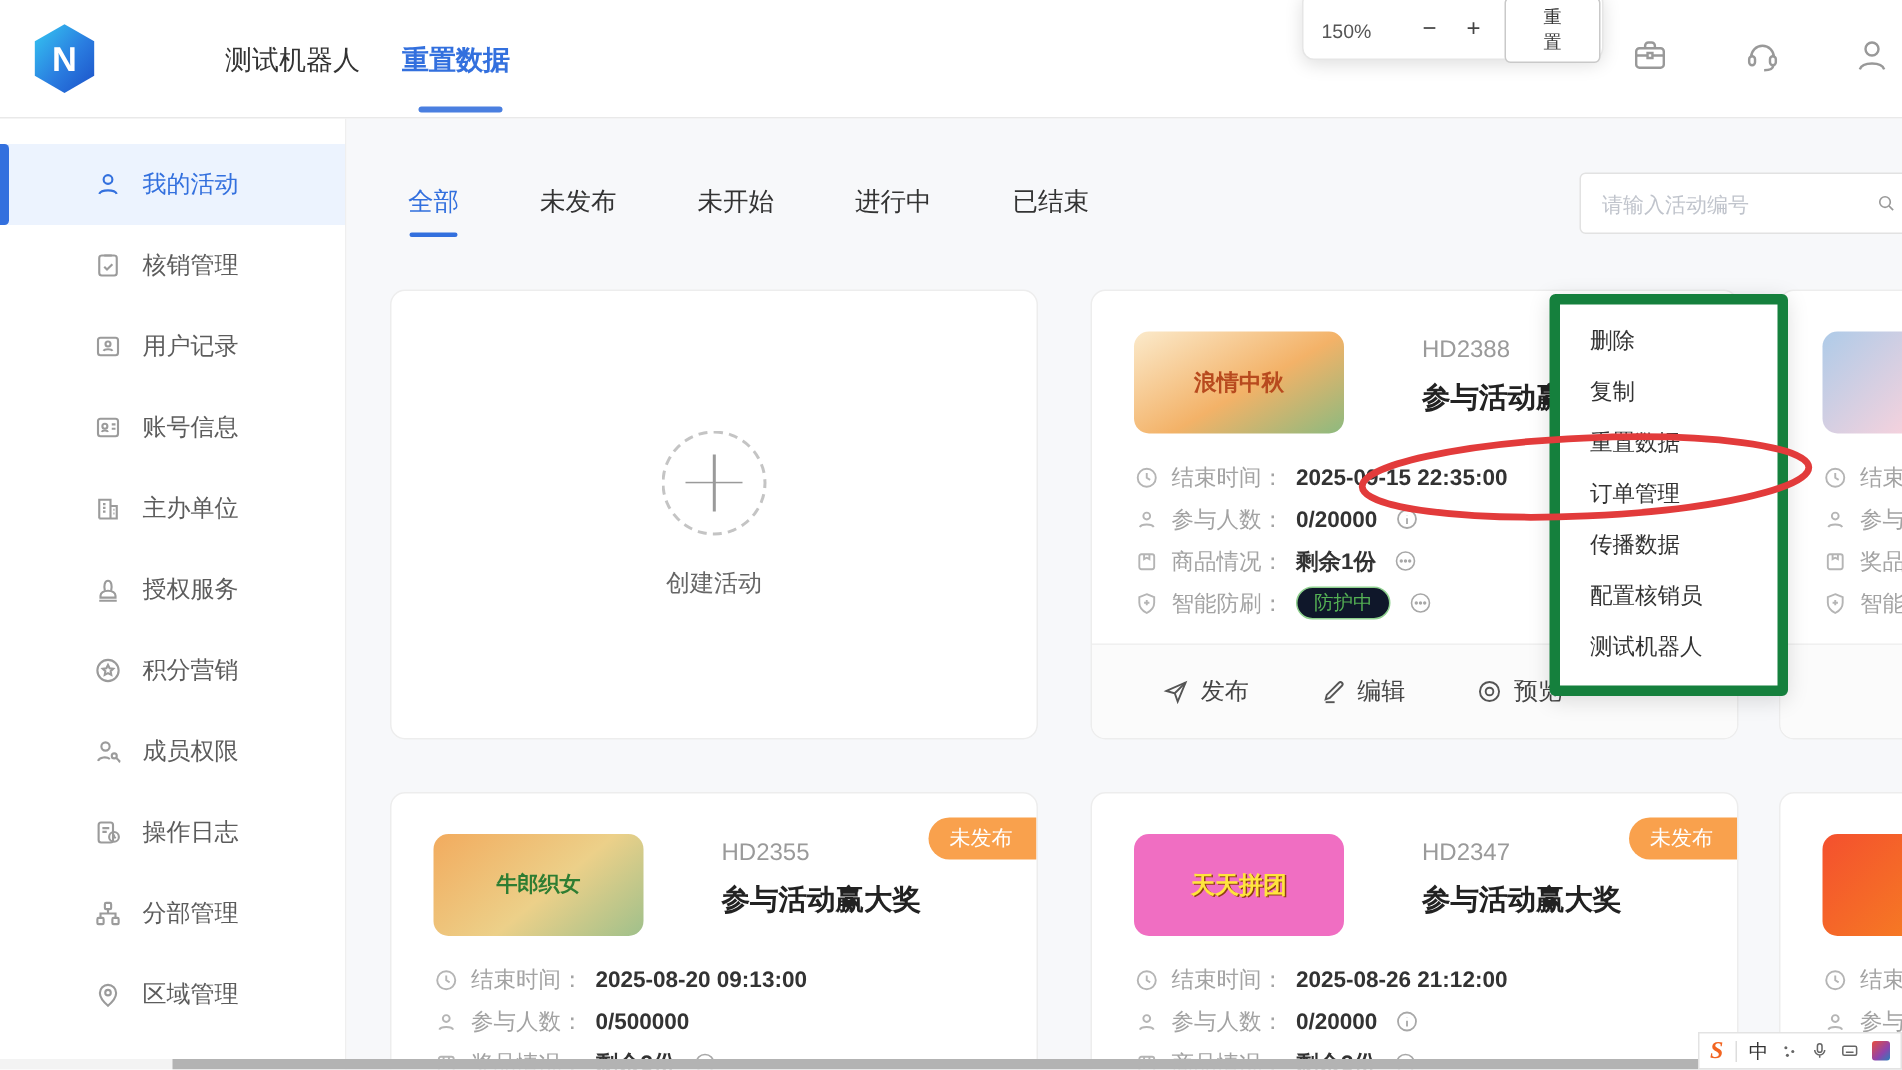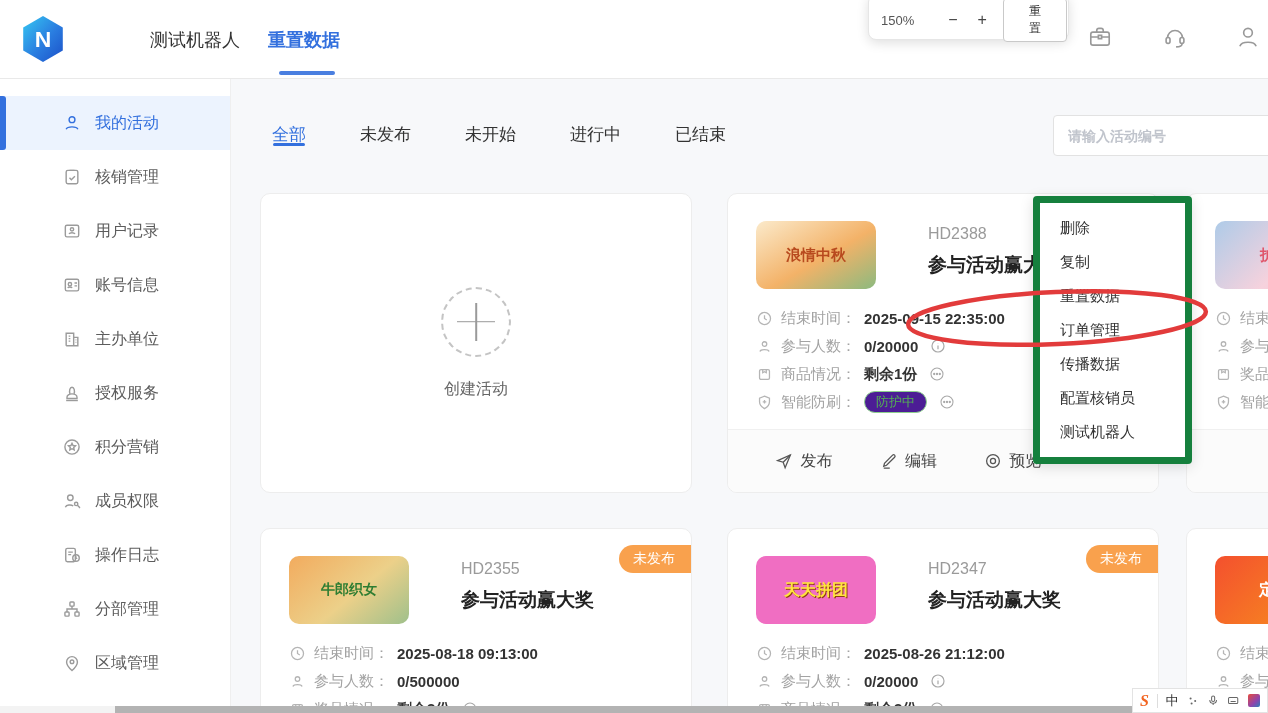--- a/index.html
+++ b/index.html
@@ -33,53 +33,53 @@
   .sidebar{position:absolute;top:79px;left:0;width:230px;bottom:0;background:#fff;border-right:1px solid #efefef;z-index:4;}
   .side-item{position:relative;height:54px;display:flex;align-items:center;padding-left:62px;gap:13px;font-size:16px;color:#5c5c5c;cursor:pointer;}
   .side-item .sic{width:20px;height:20px;color:#9b9b9b;}
   .side-item.active{background:#ecf3fe;color:#3370de;}
   .side-item.active .sic{color:#3370de;}
   .side-item.active::before{content:"";position:absolute;left:0;top:0;bottom:0;width:6px;background:#3370de;border-radius:0 3px 3px 0;}
   .side-list{padding-top:17px;}
   
   .main{position:absolute;left:231px;top:79px;right:0;bottom:0;background:#f7f8fa;overflow:hidden;}
   .tabs{position:absolute;left:41px;top:44px;display:flex;gap:54px;font-size:17px;color:#333;}
-  .tab{position:relative;cursor:pointer;}
+  .tab{position:relative;cursor:pointer;padding-bottom:12px;}
   .tab.active{color:#3370de;}
   .tab.active::after{content:"";position:absolute;left:50%;transform:translateX(-50%);bottom:0;width:32px;height:3px;border-radius:2px;background:#3370de;}
   .searchbox{position:absolute;left:822px;top:36px;width:224px;height:41px;background:#fff;border:1px solid #e2e2e2;border-radius:4px;
     display:flex;align-items:center;padding:0 12px;box-sizing:border-box;}
-  .searchbox input{border:none;outline:none;flex:1;font-size:14px;color:#404040;background:transparent;font-family:inherit;font-weight:bold;}
+  .searchbox input{border:none;outline:none;flex:1;font-size:14px;color:#404040;background:transparent;font-family:inherit;}
   .searchbox input::placeholder{color:#c0c4cc;}
   .searchbox .sic{width:17px;height:17px;color:#999;cursor:pointer;}
   
   .card{position:absolute;width:432px;height:300px;background:#fff;border:1px solid #ededed;border-radius:10px;box-sizing:border-box;overflow:hidden;}
   .create-card{display:flex;flex-direction:column;align-items:center;justify-content:center;cursor:pointer;}
   .dash-circle{width:66px;height:66px;border:2px dashed #c4c4c4;border-radius:50%;position:relative;}
   .dash-circle::before,.dash-circle::after{content:"";position:absolute;background:#9a9a9a;}
   .dash-circle::before{left:50%;top:14px;bottom:14px;width:1.6px;transform:translateX(-50%);}
   .dash-circle::after{top:50%;left:14px;right:14px;height:1.6px;transform:translateY(-50%);}
   .create-label{margin-top:22px;font-size:16px;color:#666;}
   .card-head{position:absolute;left:28px;top:27px;display:flex;}
-  .thumb{width:120px;height:68px;border-radius:10px;flex-shrink:0;display:flex;align-items:center;justify-content:center;font-weight:bold;overflow:hidden;}
+  .thumb{width:140px;height:68px;border-radius:10px;flex-shrink:0;display:flex;align-items:center;justify-content:center;font-weight:bold;overflow:hidden;}
   .t-2388{background:linear-gradient(150deg,#fbeacb 0%,#f3b268 55%,#8cba7f 100%);color:#b84a1e;font-size:15px;}
   .t-2355{background:linear-gradient(140deg,#f2ab5e 0%,#ecd089 55%,#9fc08b 100%);color:#2e7d32;font-size:14px;}
   .t-2347{background:#f06ec2;color:#ffe53d;font-size:16px;text-shadow:1px 1px 0 #8e3e10;}
   .t-skin{background:linear-gradient(135deg,#aecbe8 0%,#f6d2dd 60%,#f3c0ce 100%);color:#e0556a;font-size:15px;}
   .t-timer{background:linear-gradient(135deg,#f4502e 0%,#f7951d 100%);color:#fff;font-size:16px;}
   .head-txt{margin-left:52px;margin-top:4px;}
   .c-code{font-size:16px;color:#9a9a9a;}
   .c-title{font-size:19px;font-weight:bold;color:#222;margin-top:9px;}
   .rows{position:absolute;left:28px;top:110px;right:20px;}
   .crow{display:flex;align-items:center;height:28px;font-size:15px;gap:8px;white-space:nowrap;}
   .ric{width:17px;height:17px;color:#b5b5b5;flex-shrink:0;}
   .rlab{color:#a3a3a3;}
   .rval{color:#333;font-weight:bold;}
   .ic-info,.ic-more{width:16px;height:16px;color:#a8a8a8;margin-left:4px;flex-shrink:0;cursor:pointer;}
-  .pill-green{border:1px solid #8ed08e;color:#54b054;background:#4c1d95;border-radius:11px;padding:1px 11px;font-size:13px;font-weight:normal;}
+  .pill-green{border:1px solid #8ed08e;color:#54b054;background:#0f172a;border-radius:11px;padding:1px 11px;font-size:13px;font-weight:normal;}
   .card-foot{position:absolute;left:0;right:0;bottom:0;height:62px;background:#fbfbfb;border-top:1px solid #f0f0f0;
     display:flex;align-items:center;justify-content:space-evenly;font-size:16px;color:#444;}
   .f-act{display:flex;align-items:center;gap:7px;cursor:pointer;}
   .f-act .fic{width:18px;height:18px;color:#555;}
   .f-more{font-size:15px;letter-spacing:2px;color:#555;cursor:pointer;font-weight:bold;}
   .badge-orange{position:absolute;top:16px;right:0;background:#f9a14d;color:#fff;font-size:14px;padding:5px 16px 5px 14px;border-radius:15px 0 0 15px;}
   
   .menu{position:absolute;left:1033px;top:196px;width:159px;background:#fff;border:7px solid #15803d;border-radius:4px;
     box-shadow:0 3px 14px rgba(0,0,0,.13);padding:8px 0;z-index:50;box-sizing:border-box;}
   .menu-item{height:34px;line-height:34px;padding-left:20px;font-size:15px;color:#333;cursor:pointer;}
@@ -383,21 +383,21 @@
         <div class="c-title">参与活动赢大奖</div>
       </div>
     </div>
     <div class="rows">
       <div class="crow">
         <svg class="ric" viewBox="0 0 24 24" fill="none" stroke="currentColor" stroke-width="1.8">
             <circle cx="12" cy="12" r="8.5"></circle>
             <path d="M12 7.5V12l3.2 2"></path>
           </svg>
         <span class="rlab">结束时间：</span>
-        <span class="rval">2025-08-18 09:13:00</span>
+        <span class="rval">2025-08-20 09:13:00</span>
       </div>
       <div class="crow">
         <svg class="ric" viewBox="0 0 24 24" fill="none" stroke="currentColor" stroke-width="1.8">
             <circle cx="12" cy="8.5" r="3.2"></circle>
             <path d="M5.5 19c1.3-3.4 11.7-3.4 13 0"></path>
           </svg>
         <span class="rlab">参与人数：</span>
         <span class="rval">0/500000</span>
       </div>
       <div class="crow">

